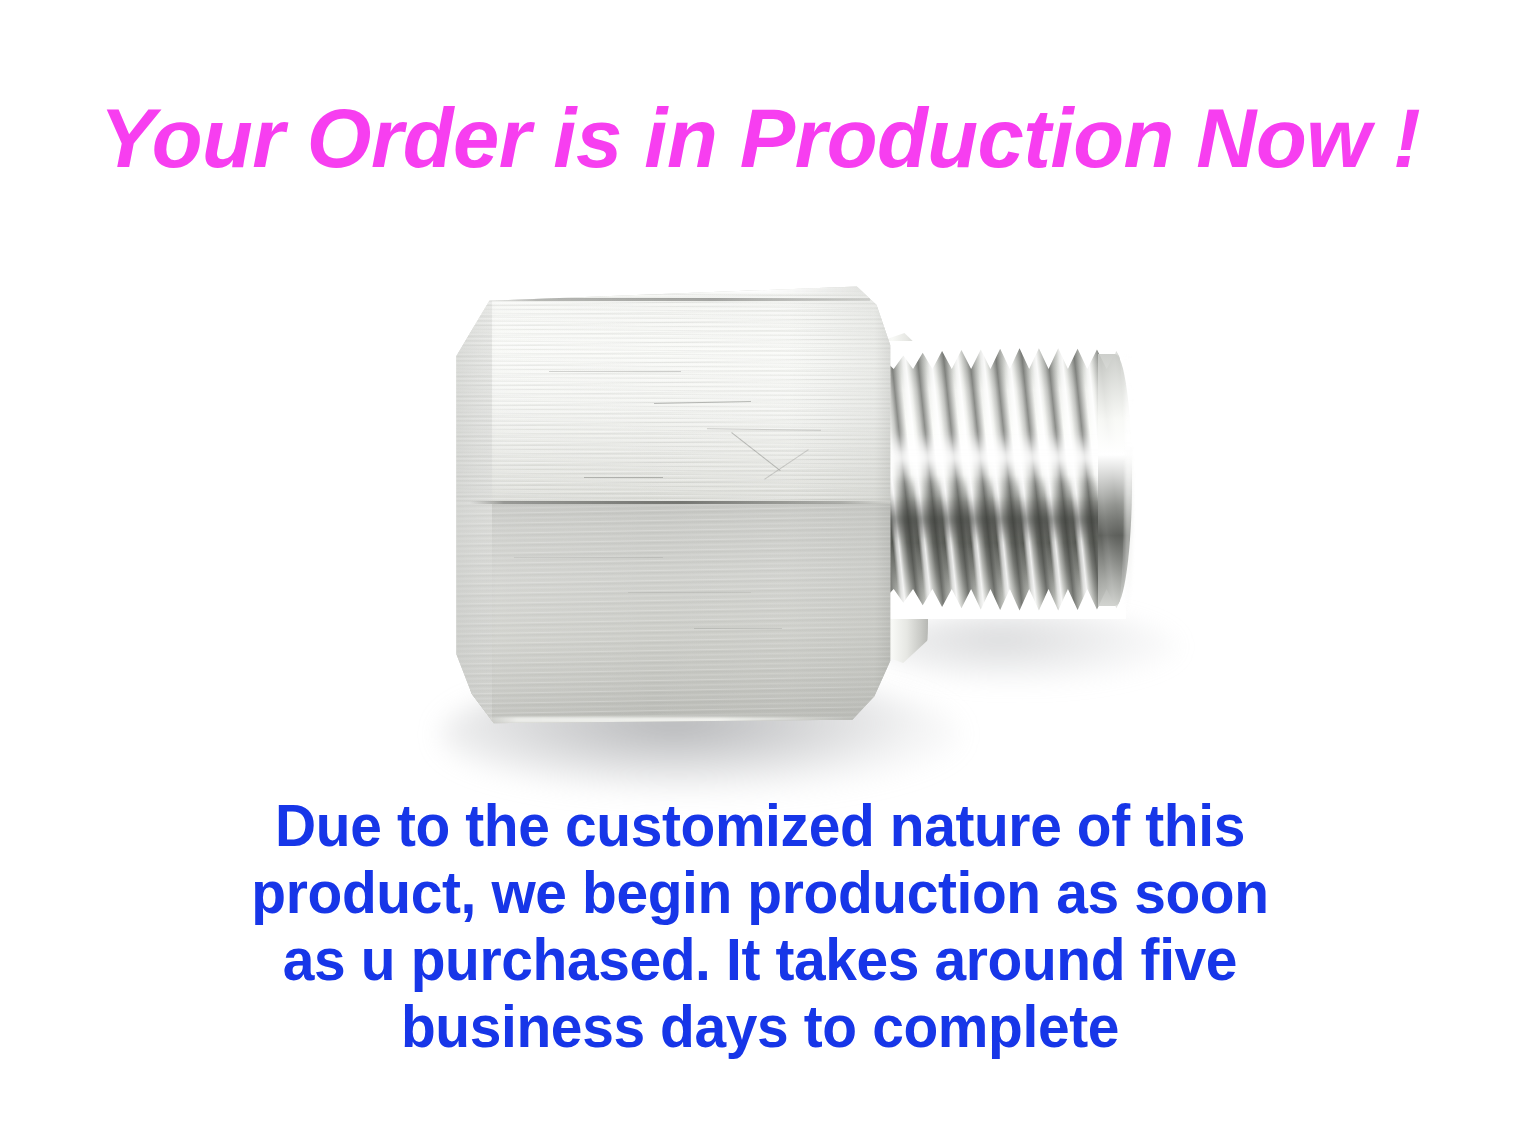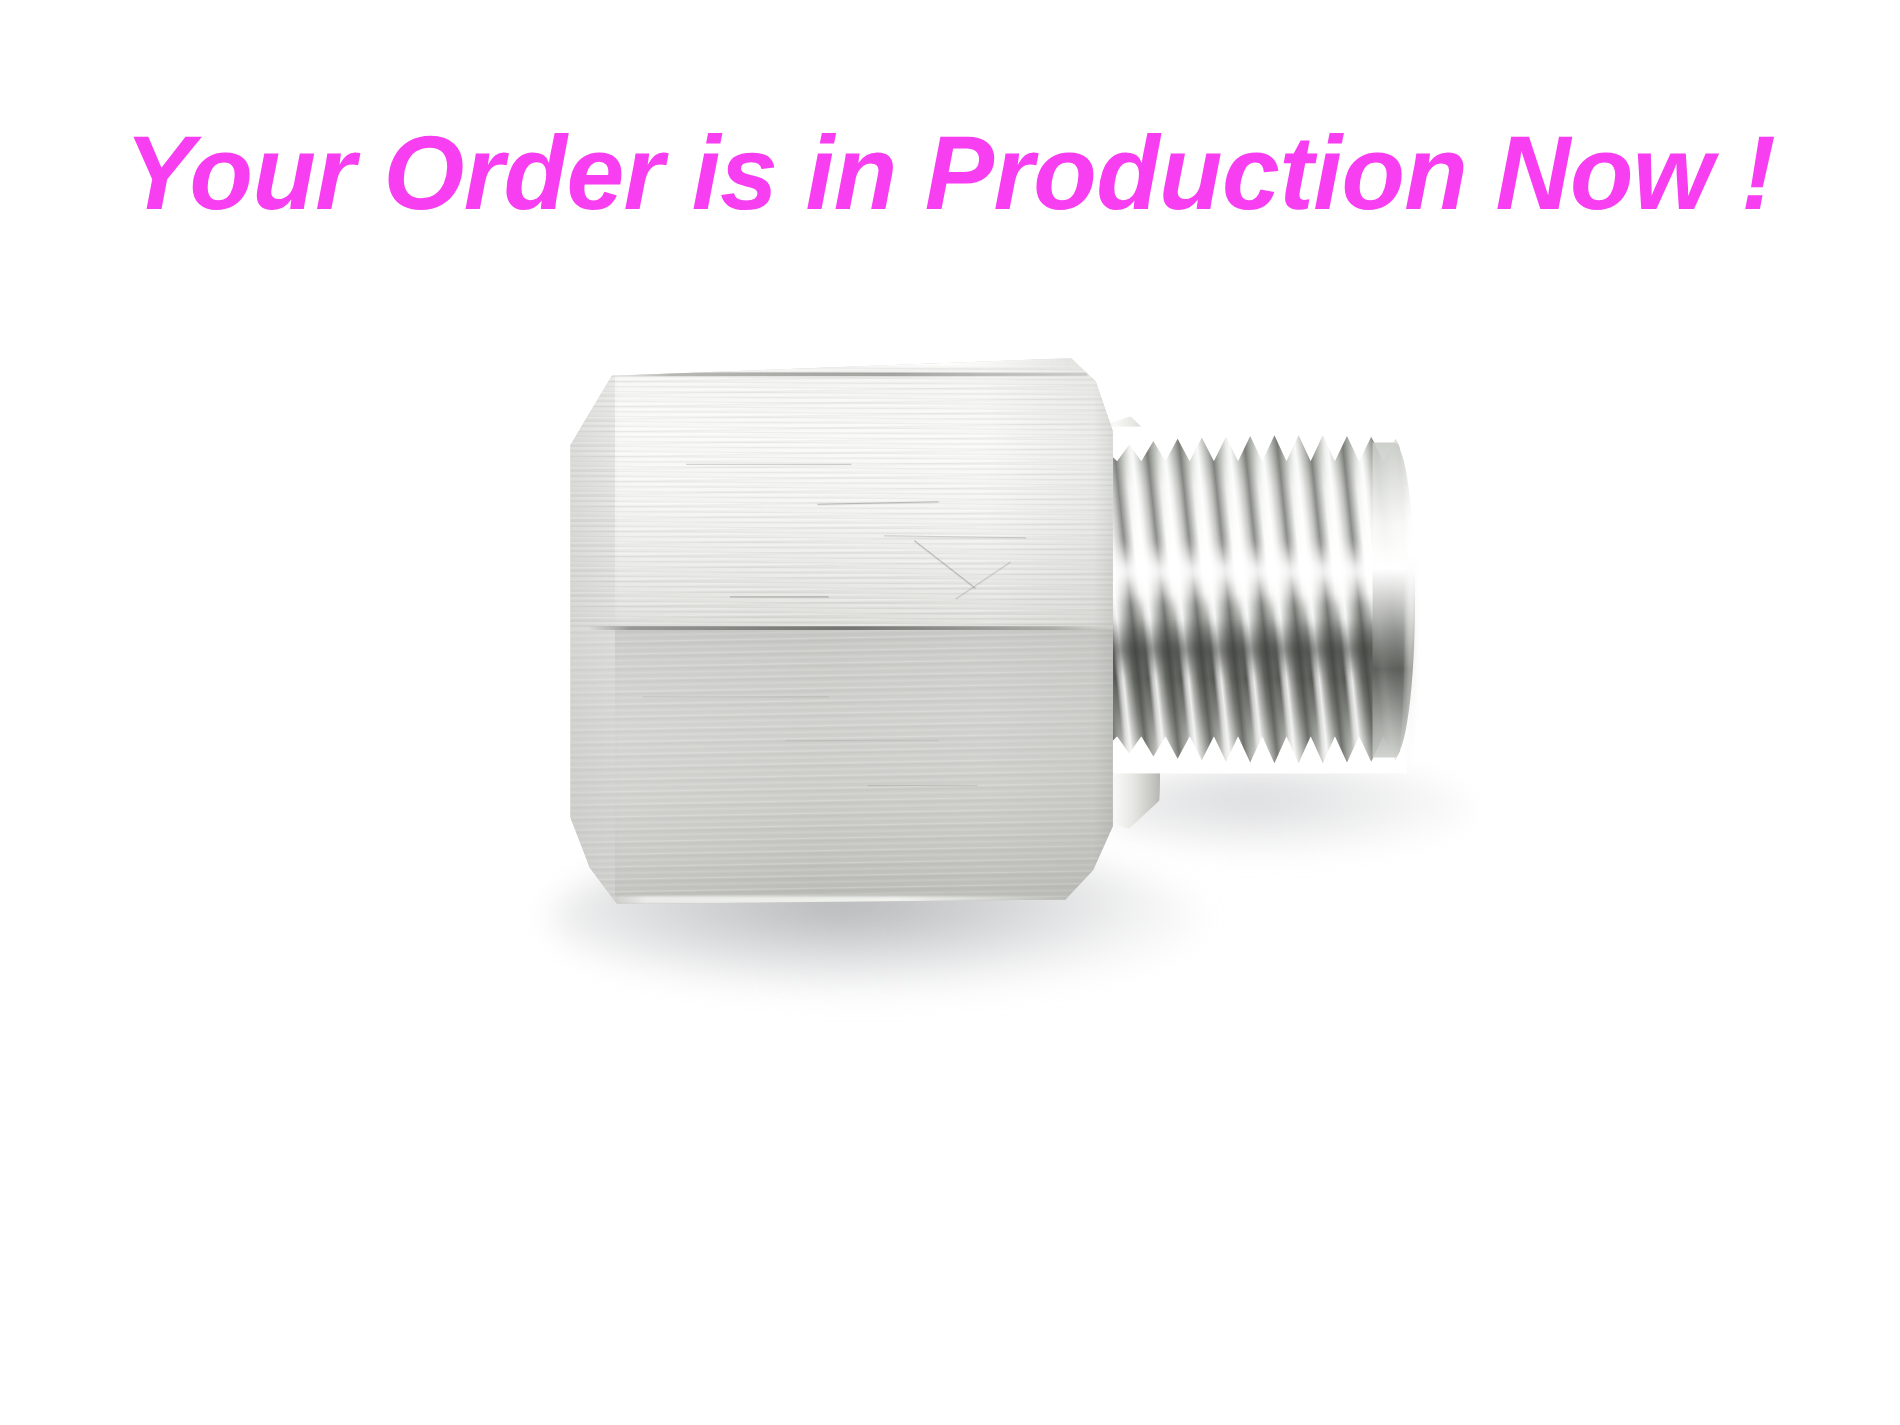--- a/index.html
+++ b/index.html
@@ -442,14 +442,20 @@
         <div class="rim-top"></div>
         <div class="rim-top-dark"></div>
         <div class="facet-edge"></div>
         <div class="rim-bottom"></div>
         <div class="body-shade"></div>
       </div>
     </div>
 
   </div>
 
+  <div class="body-copy">
+    <span class="ln">Due to the customized nature of this</span>
+    <span class="ln">product, we begin production as soon</span>
+    <span class="ln">as u purchased. It takes around five</span>
+    <span class="ln">business days to complete</span>
+  </div>
 
 </div>
 
 </body></html>

